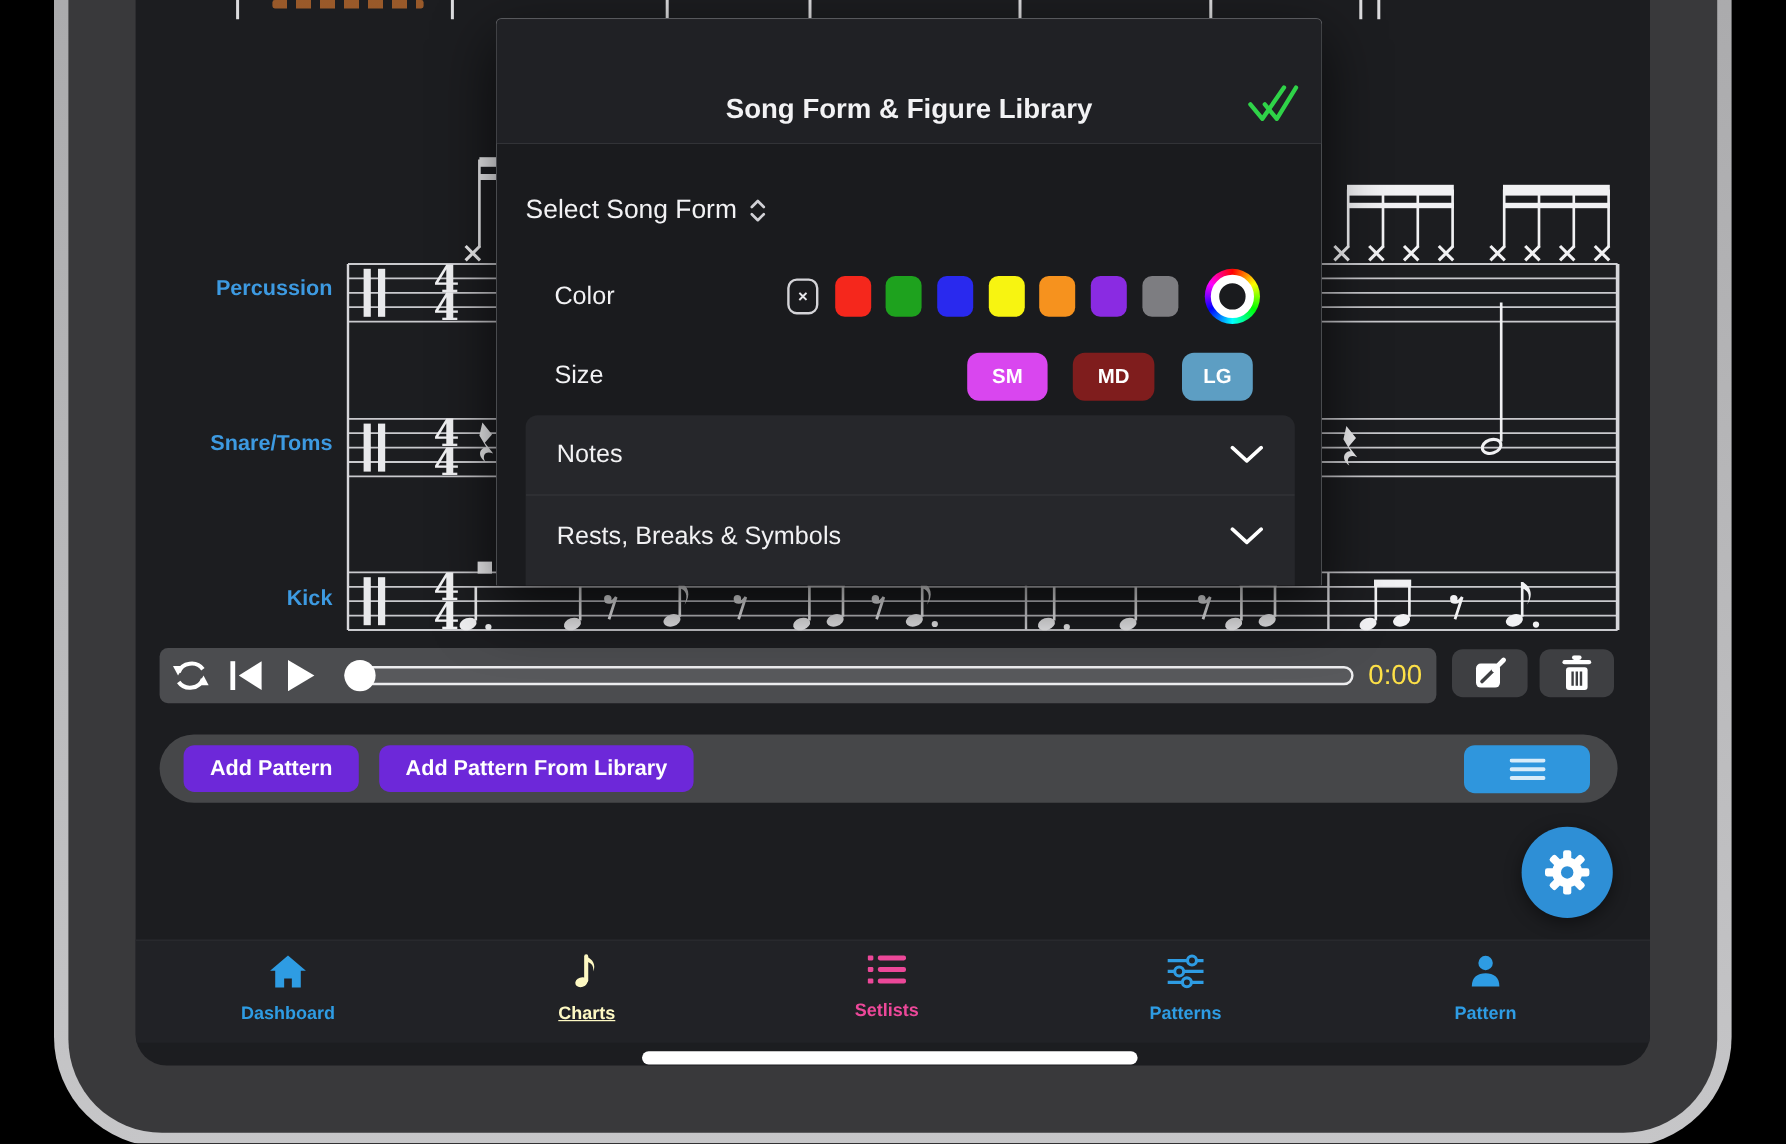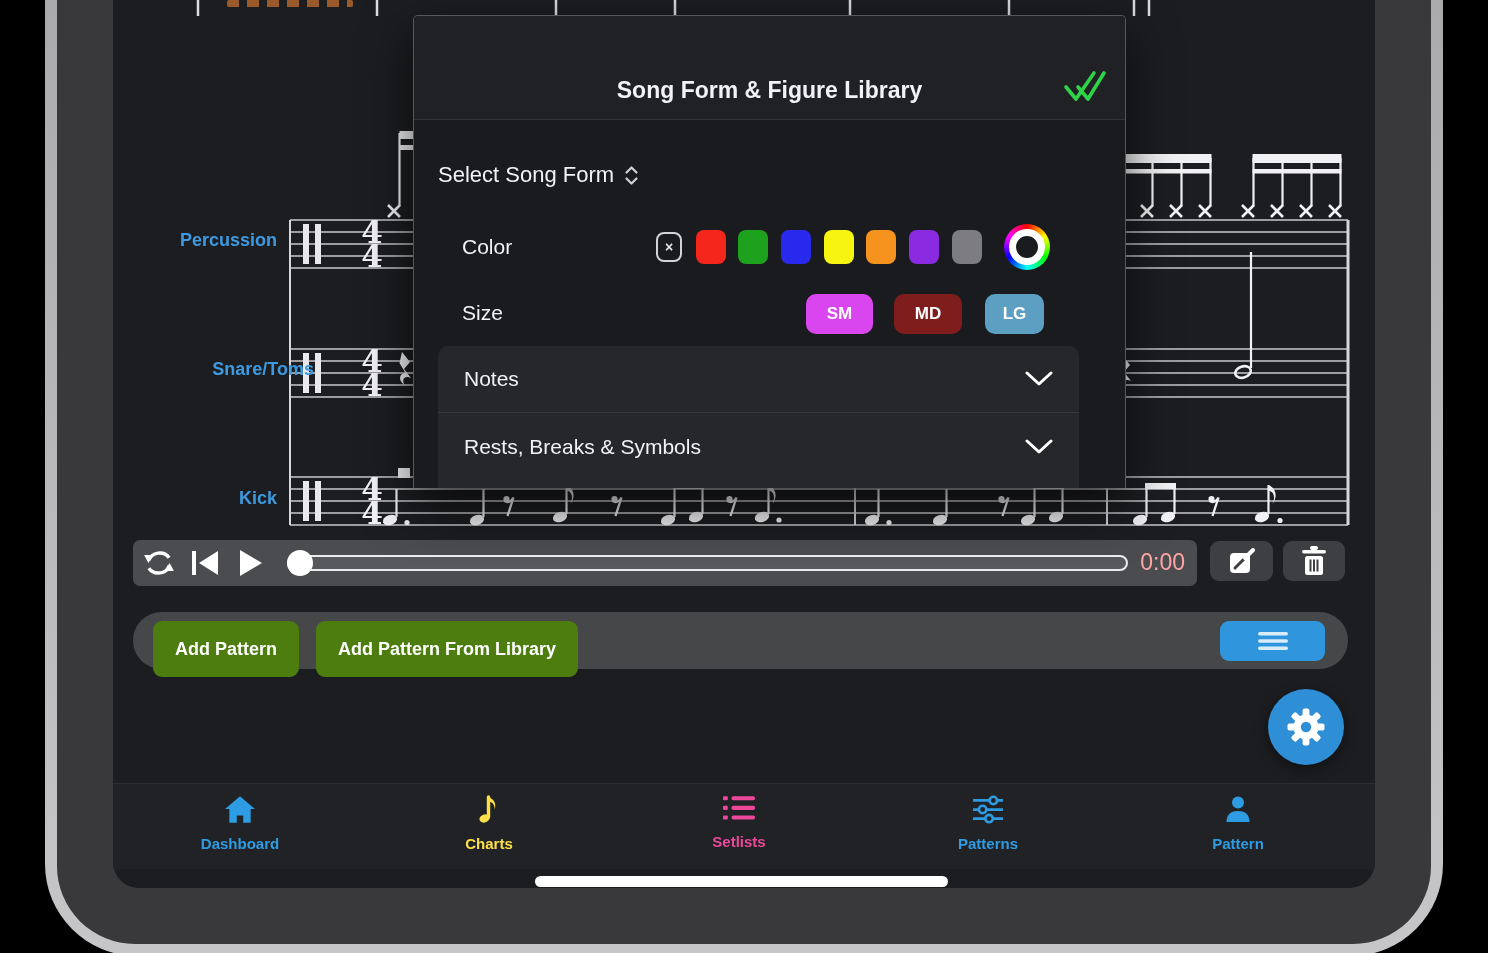--- a/index.html
+++ b/index.html
@@ -15,21 +15,21 @@
   
   .score-svg{position:absolute;left:0;top:0;}
   .top-fragment{position:absolute;left:114px;top:20px;width:126px;height:7px;border-radius:2px;
     background:repeating-linear-gradient(90deg,rgba(195,110,45,.75) 0 12px,transparent 12px 20px);
     filter:blur(.5px);}
   .staff-label{position:absolute;left:0;width:164px;text-align:right;font-weight:bold;font-size:18px;}
   .ts{font-family:"DejaVu Serif",serif;font-weight:bold;font-size:31px;fill:#f2f2f4;text-anchor:middle;}
   
   .modal{position:absolute;left:300px;top:35px;width:687px;height:472px;background:#1a1b1e;
          border:1px solid #57585c;border-bottom:none;border-radius:5px 5px 0 0;
-         box-shadow:0 18px 50px rgba(0,0,0,.65);z-index:5;padding-left:24px;}
+         box-shadow:0 18px 50px rgba(0,0,0,.65);z-index:5;}
   .modal-header{position:absolute;left:0;top:0;right:0;height:103px;background:#202125;
                 border-bottom:1px solid #323337;border-radius:4px 4px 0 0;}
   .modal-title{position:absolute;left:0;right:0;top:61px;text-align:center;font-size:23px;font-weight:bold;}
   .check-icon{position:absolute;right:18px;top:53px;}
   .select-row{position:absolute;left:24px;top:146px;display:flex;align-items:center;gap:10px;
               font-size:22px;cursor:pointer;}
   .row-label{position:absolute;font-size:21px;}
   .swatch{position:absolute;top:214px;width:30px;height:34px;border-radius:8px;border:none;cursor:pointer;}
   .swatch.clear{background:transparent;border:2px solid #d4d4d8;color:#e8e8ec;font-size:14px;font-weight:bold;
                 display:flex;align-items:center;justify-content:center;width:26px;height:30px;}
@@ -44,26 +44,26 @@
   .panel-row{position:relative;height:66px;display:flex;align-items:center;justify-content:space-between;
              padding:0 26px;font-size:21px;cursor:pointer;}
   .panel-row + .panel-row{border-top:1px solid rgba(255,255,255,.08);height:68px;}
   
   .transport{position:absolute;left:20px;top:560px;width:1064px;height:46px;background:#4b4c4f;border-radius:7px;}
   .icon-btn{position:absolute;background:none;border:none;padding:0;cursor:pointer;line-height:0;}
   .slider{position:absolute;left:154px;top:8px;width:841px;height:30px;cursor:pointer;}
   .track{position:absolute;left:0;top:7px;right:0;height:16px;border:2px solid #ececee;border-radius:10px;
          background:#58595c;box-sizing:border-box;}
   .thumb{position:absolute;left:0;top:2px;width:26px;height:26px;border-radius:50%;background:#fff;}
-  .time{position:absolute;right:12px;top:9px;font-size:23px;color:#fca5a5;}
+  .time{position:absolute;right:12px;top:9px;font-size:23px;color:#fde047;}
   .square-btn{position:absolute;top:561px;width:63px;height:40px;background:#3e3f42;border:none;
               border-radius:9px;display:flex;align-items:center;justify-content:center;cursor:pointer;}
   
   .pattern-bar{position:absolute;left:20px;top:632px;width:1215px;height:57px;background:#464749;border-radius:29px;}
-  .blue-btn{position:absolute;top:9px;height:56px;background:#4d7c0f;border:none;border-radius:9px;color:#fff;
+  .blue-btn{position:absolute;top:9px;height:39px;background:#6d28d9;border:none;border-radius:9px;color:#fff;
             font-family:"Liberation Sans",sans-serif;font-weight:bold;font-size:18px;padding:0 22px;cursor:pointer;}
   .menu-btn{position:absolute;left:1087px;top:9px;width:105px;height:40px;background:#2f96dd;border:none;
             border-radius:9px;display:flex;align-items:center;justify-content:center;cursor:pointer;}
   
   .fab{position:absolute;left:1155px;top:709px;width:76px;height:76px;border-radius:50%;border:none;
        display:flex;align-items:center;justify-content:center;cursor:pointer;box-shadow:0 4px 14px rgba(0,0,0,.45);}
   
   .tabbar{position:absolute;left:0;right:0;top:803px;height:85px;background:#212226;
           border-top:1px solid rgba(255,255,255,.05);}
   .tab{position:absolute;top:10px;width:120px;text-align:center;cursor:pointer;}
@@ -182,21 +182,21 @@
 
       <g fill="#f1f1f3">
         <circle cx="294" cy="542.5" r="2.6"></circle>
           <circle cx="666" cy="540" r="2.6"></circle>
         <circle cx="776" cy="542.5" r="2.6"></circle>
           <circle cx="1167" cy="540.5" r="2.6"></circle>
       </g>
     </svg>
 
     <div class="staff-label" style="top: 250px; color: rgb(61, 154, 225);">Percussion</div>
-    <div class="staff-label" style="top: 379px; color: rgb(61, 154, 225); padding-left: 37px;">Snare/Toms</div>
+    <div class="staff-label" style="top: 379px; color: rgb(61, 154, 225);">Snare/Toms</div>
     <div class="staff-label" style="top: 508px; color: rgb(61, 154, 225);">Kick</div>
 
     <div class="modal">
       <div class="modal-header">
         <div class="modal-title">Song Form &amp; Figure Library</div>
         <span class="check-icon">
           <svg width="44" height="36" viewBox="0 0 44 36" fill="none" stroke="#2fd348" stroke-width="3.6" stroke-linecap="round" stroke-linejoin="round">
             <path d="M3 18 L13 30 L31 4"></path>
               <path d="M15 18 L25 30 L41 4"></path>
           </svg>
@@ -316,21 +316,21 @@
       </svg>
     </button>
 
     <div class="tabbar">
       <div class="tab" style="left: 67px; color: rgb(46, 156, 227);">
         <svg width="32" height="30" viewBox="0 0 30 28" fill="currentColor">
           <path d="M15 2 L29 14 H25 V27 H18 V20 H12 V27 H5 V14 H1 Z"></path>
         </svg>
         <div class="lbl">Dashboard</div>
       </div>
-      <div class="tab" style="left: 316px; color: #fde047;">
+      <div class="tab" style="left: 316px; color: #fef9c3; text-decoration: underline;">
         <svg width="28" height="30" viewBox="0 0 28 30" fill="currentColor">
           <path d="M13.5 3 V23" stroke="currentColor" stroke-width="3.4" stroke-linecap="round"></path>
           <ellipse cx="9.5" cy="24.5" rx="5.2" ry="4" transform="rotate(-18 9.5 24.5)"></ellipse>
           <path d="M13.5 3 C19.5 5.5 21.5 10 19.5 15.5 C19.8 10.5 17.5 8 13.5 7.5 Z"></path>
         </svg>
         <div class="lbl">Charts</div>
       </div>
       <div class="tab" style="left: 566px; color: #ec4899;">
         <svg width="32" height="28" viewBox="0 0 30 26" fill="currentColor">
           <rect x="0" y="2" width="4.5" height="3.8" rx="1"></rect>

